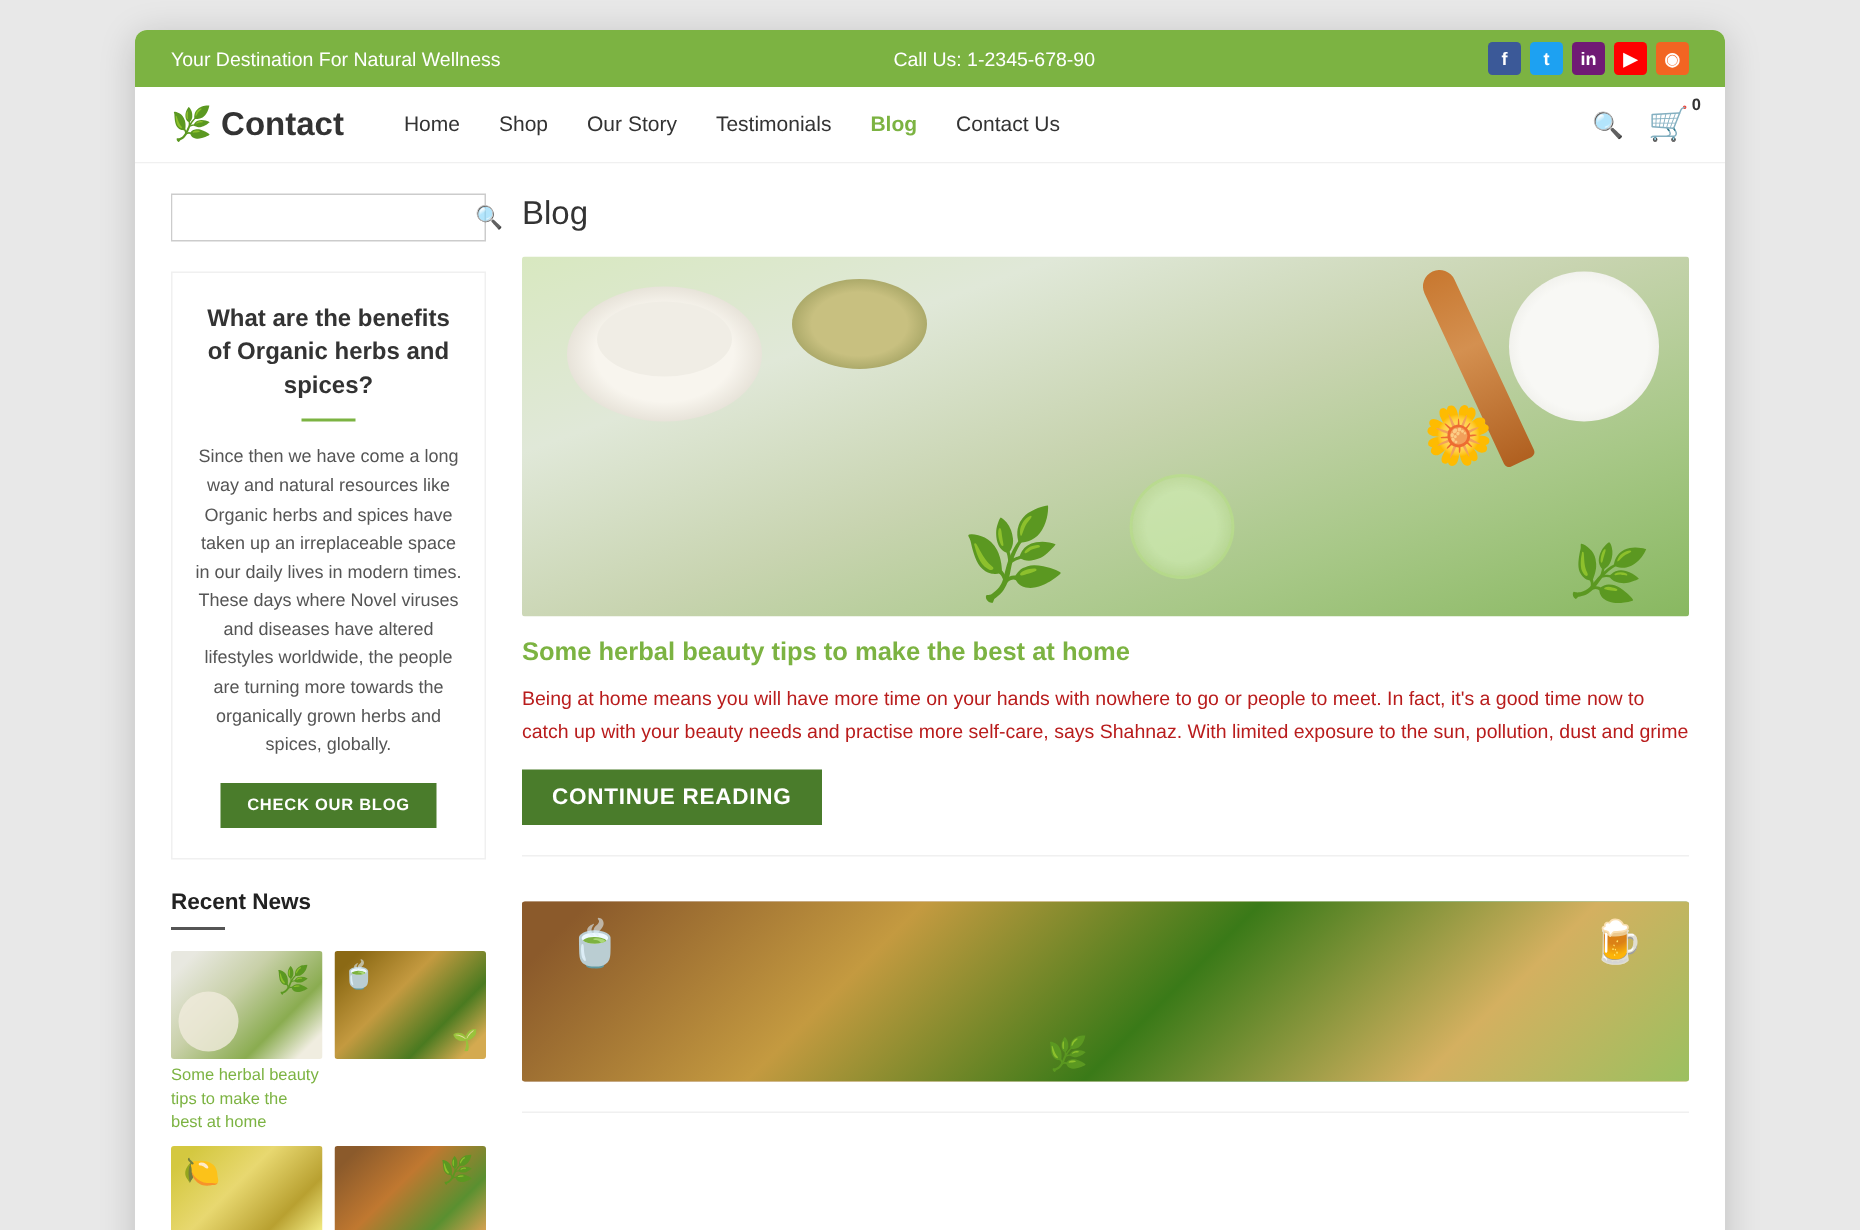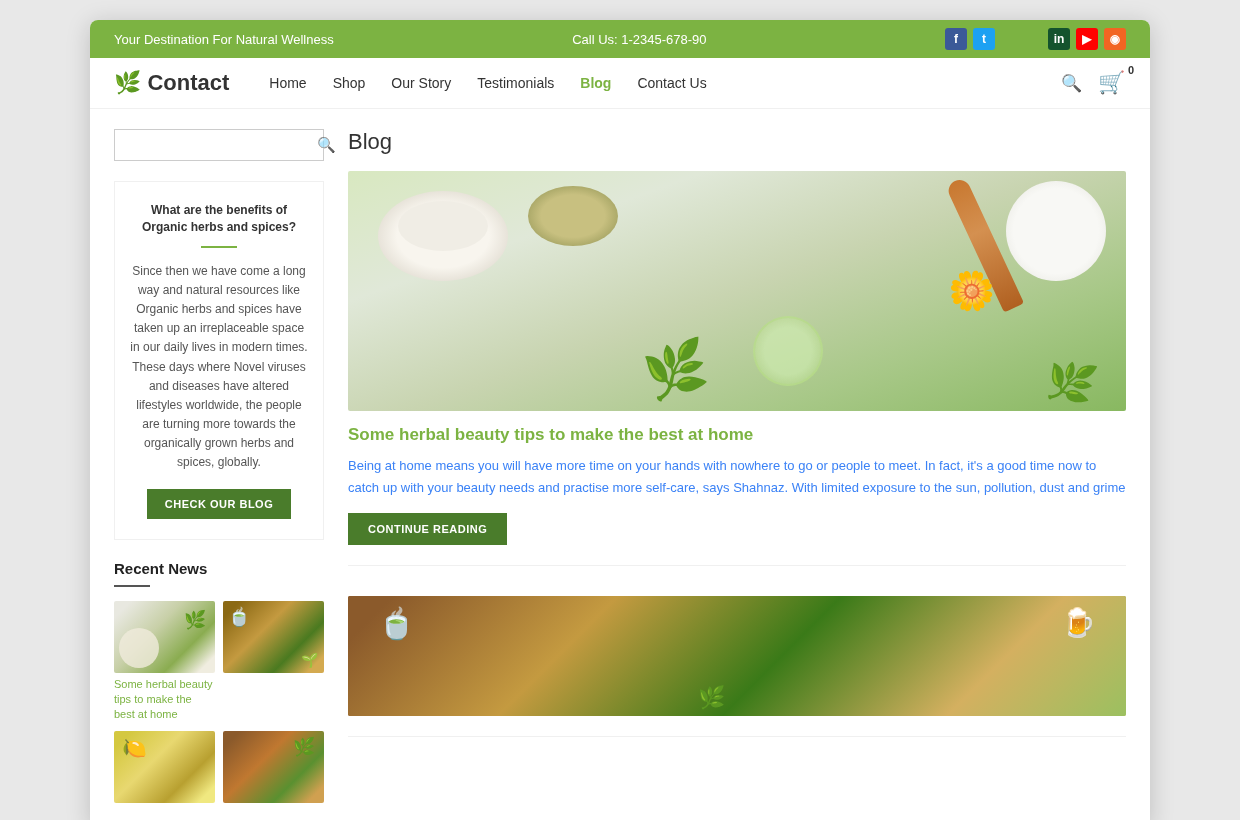--- a/index.html
+++ b/index.html
@@ -41,21 +41,21 @@
       display: flex;
       align-items: center;
       justify-content: center;
       font-size: 12px;
       font-weight: bold;
       color: #fff;
       cursor: pointer;
     }
     .si-fb { background: #3b5998; }
     .si-tw { background: #1da1f2; }
-    .si-li { background: #14532d; margin-left: 47px; }
+    .si-li { background: #701a75; }
     .si-yt { background: #ff0000; }
     .si-rss { background: #f26522; }
     
     .nav-bar {
       display: flex;
       align-items: center;
       padding: 12px 24px;
       border-bottom: 1px solid #f0f0f0;
       background: #fff;
     }
@@ -145,21 +145,21 @@
       color: #555;
     }
     .sidebar-promo {
       background: #fff;
       border: 1px solid #f0f0f0;
       padding: 20px 14px;
       text-align: center;
       margin-bottom: 20px;
     }
     .sidebar-promo h3 {
-      font-size: 12px;
+      font-size: 16px;
       color: #333;
       margin-bottom: 10px;
       line-height: 1.4;
     }
     .sidebar-promo-divider {
       width: 36px;
       height: 2px;
       background: #7cb342;
       margin: 0 auto 14px auto;
     }
@@ -243,30 +243,30 @@
       position: relative;
     }
     .blog-card-title {
       font-size: 17px;
       color: #7cb342;
       margin-bottom: 10px;
       cursor: pointer;
     }
     .blog-card-excerpt {
       font-size: 13px;
-      color: #3b82f6;
+      color: #b91c1c;
       line-height: 1.7;
       margin-bottom: 14px;
     }
     .btn-continue {
       background: #4a7c2b;
       color: #fff;
       border: none;
       padding: 10px 20px;
-      font-size: 11px;
+      font-size: 15px;
       font-weight: bold;
       letter-spacing: 0.5px;
       cursor: pointer;
       text-transform: uppercase;
     }
     .blog-card-image2 {
       width: 100%;
       height: 120px;
       border-radius: 2px;
       overflow: hidden;

